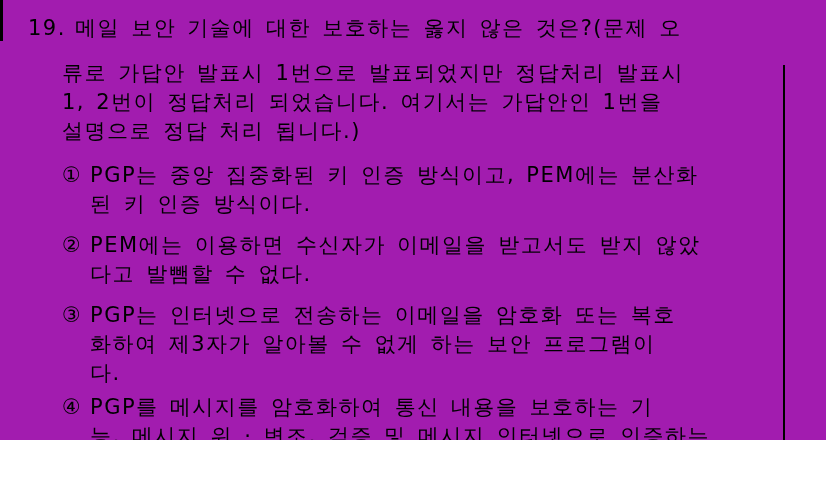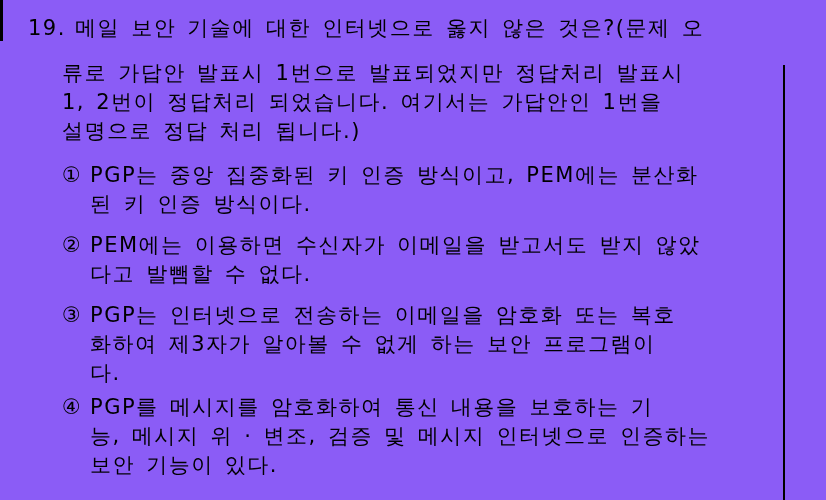--- a/index.html
+++ b/index.html
@@ -3,23 +3,23 @@
 <meta charset="utf-8">
 <style>
   html, body {
     margin: 0;
     padding: 0;
     background: #ffffff;
   }
   .sheet {
     position: relative;
     width: 826px;
-    height: 500px;
+    height: 440px;
     overflow: hidden;
-    background: #8b5cf6;
+    background: #a21caf;
     color: #000000;
     font-family: "DejaVu Sans", sans-serif;
   }
   .rule {
     position: absolute;
     background: #000000;
   }
   .rule-left {
     left: 0; top: 0;
     width: 3px; height: 41px;
@@ -71,21 +71,21 @@
 </head>
 <body>
 
 <div class="sheet">
 
   <div class="rule rule-left"></div>
   <div class="rule rule-right"></div>
 
   <div class="q-head txt">
     <span class="q-num">19.</span>
-    <span class="q-text">메일 보안 기술에 대한 인터넷으로 옳지 않은 것은?(문제 오</span>
+    <span class="q-text">메일 보안 기술에 대한 보호하는 옳지 않은 것은?(문제 오</span>
   </div>
 
   <div class="q-note txt">
     <div class="line">류로 가답안 발표시 1번으로 발표되었지만 정답처리 발표시</div>
     <div class="line">1, 2번이 정답처리 되었습니다. 여기서는 가답안인 1번을</div>
     <div class="line">설명으로 정답 처리 됩니다.)</div>
   </div>
 
   <div class="option opt-1 txt">
     <span class="marker">①</span>

